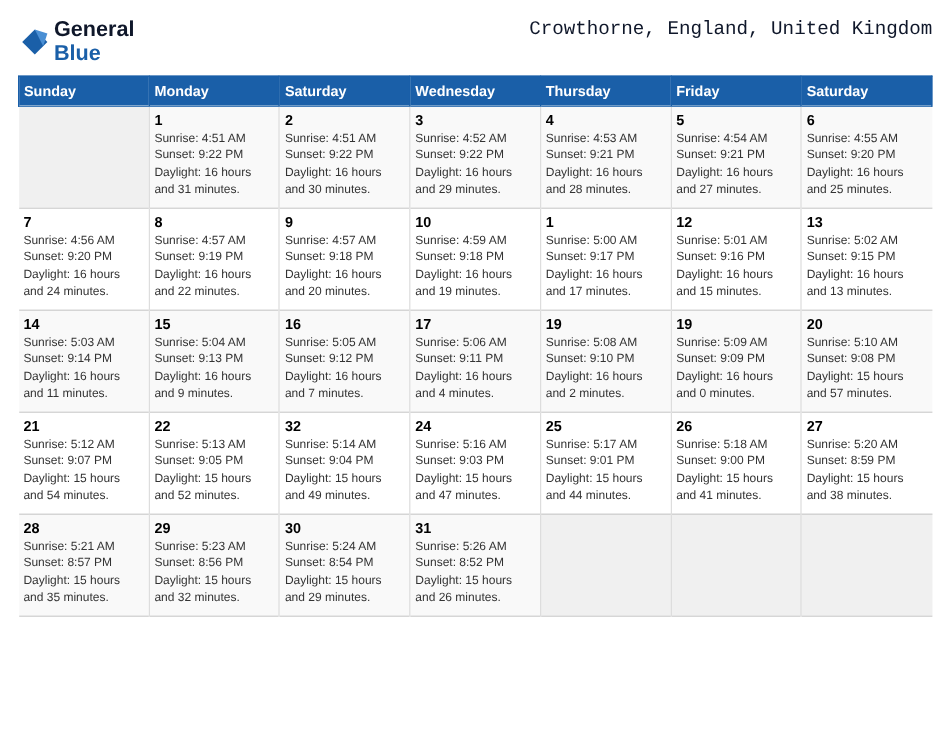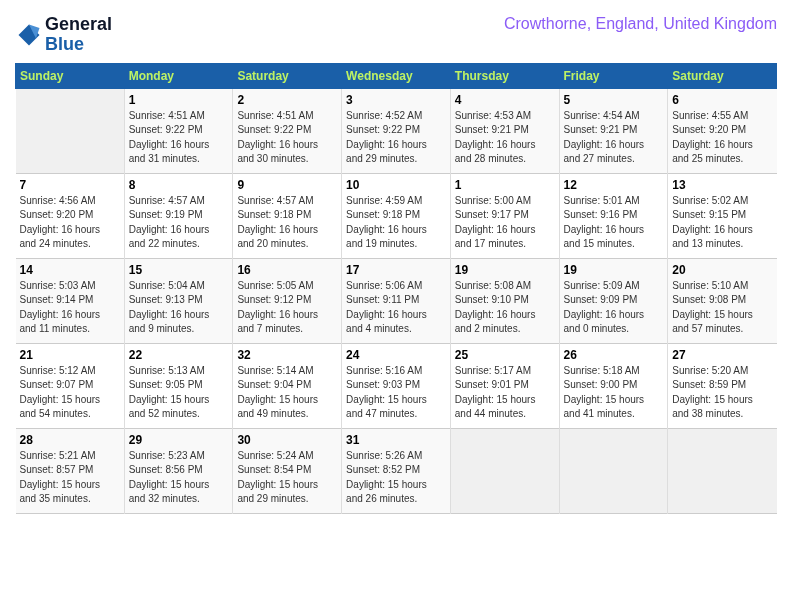--- a/index.html
+++ b/index.html
@@ -35,31 +35,32 @@
     .title-block {
       text-align: right;
     }
     .month-year {
       font-size: 36px;
       font-weight: bold;
       color: #333;
     }
     .location {
       font-size: 16px;
-      color: #8b5cf6;
+      color: #0f172a;
       font-weight: normal;
+      font-family: Liberation Mono, monospace;
     }
     table {
       width: 100%;
       border-collapse: collapse;
       font-size: 10.5px;
     }
     thead tr th {
       background-color: #1a5fa8;
-      color: #bef264;
+      color: #ffffff;
       padding: 5px 4px;
       text-align: left;
       font-size: 12px;
       font-weight: bold;
       border: 1px solid #1a5fa8;
     }
     tbody tr {
       border-bottom: 1px solid #ccc;
     }
     tbody tr:nth-child(odd) {

